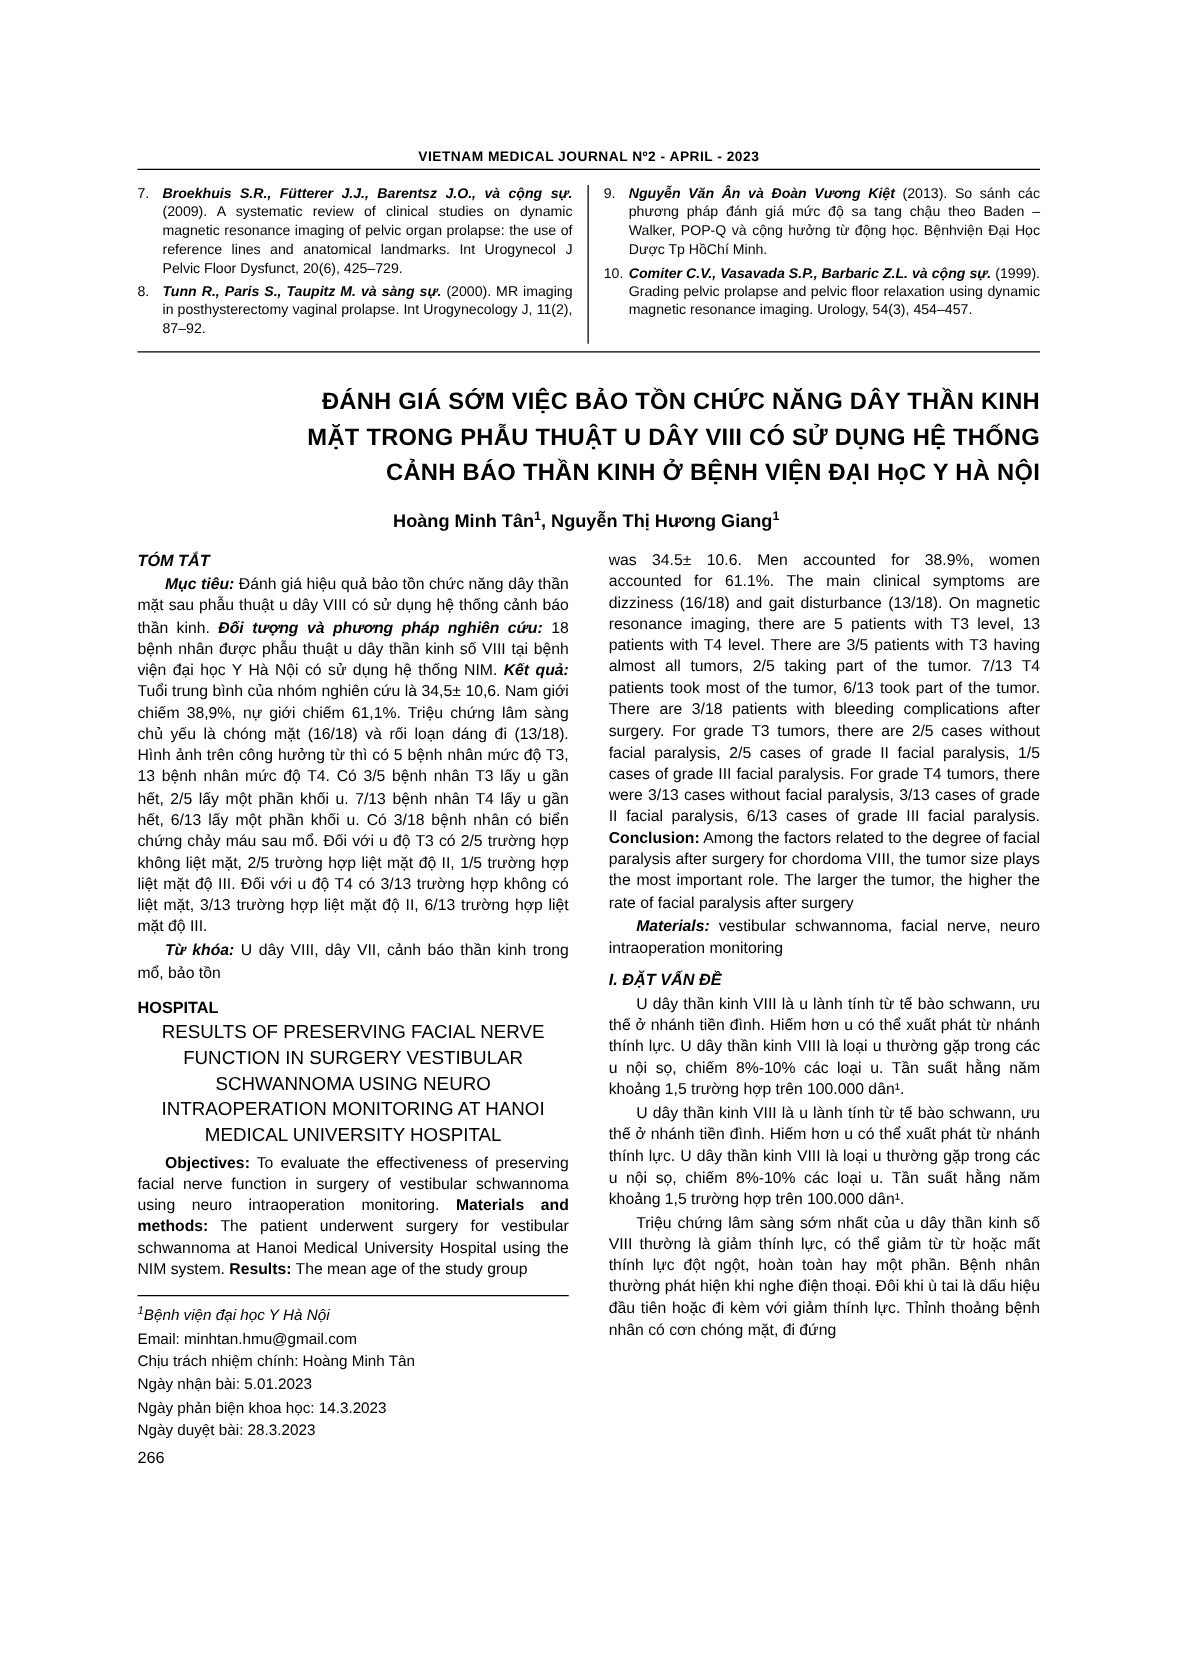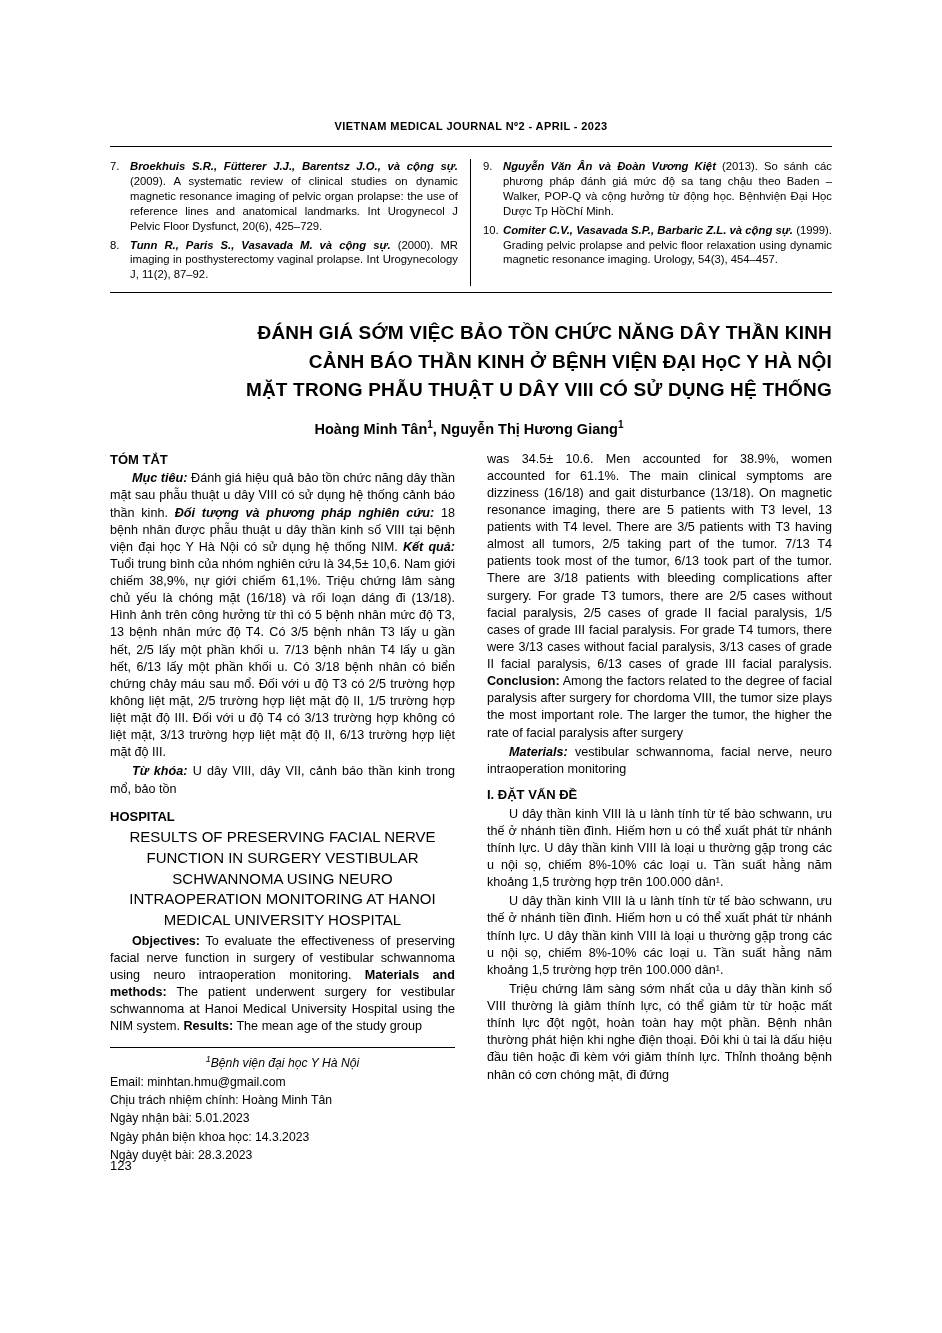--- a/index.html
+++ b/index.html
@@ -27,21 +27,21 @@
     left: 110px;
     top: 120px;
     width: 722px;
   }
   
   .running-head {
     text-align: center;
     font-size: 11px;
     font-weight: bold;
     letter-spacing: 0.4px;
-    padding-bottom: 14px;
+    padding-bottom: 3px;
     border-bottom: 1.4px solid #000;
     margin-bottom: 12px;
   }
   
   .refs {
     display: flex;
     border-bottom: 1.4px solid #000;
     padding-bottom: 6px;
   }
   .refs-col {
@@ -101,20 +101,21 @@
     font-size: 12.6px;
     line-height: 1.36;
     text-align: justify;
   }
   .col.left { padding-right: 16px; }
   .col.right { padding-left: 16px; }
   .sec-head {
     font-weight: bold;
     font-size: 13px;
     margin-bottom: 2px;
+    font-style: italic;
   }
   p.para {
     margin: 0 0 2px 0;
     text-indent: 22px;
     text-align: justify;
   }
   p.para.noind { text-indent: 0; }
   .b { font-weight: bold; }
   .bi { font-weight: bold; font-style: italic; }
   .summary-head {
@@ -129,21 +130,21 @@
     margin-top: 2px;
     margin-bottom: 2px;
   }
   .footnote {
     margin-top: 12px;
     border-top: 1.2px solid #000;
     padding-top: 5px;
     font-size: 12.2px;
     line-height: 1.5;
   }
-  .footnote .aff { font-style: italic; text-align: center; }
+  .footnote .aff { font-style: italic; }
   .footnote sup { font-size: 9px; }
   .footnote div { text-align: left; }
   .page-num {
     position: absolute;
     left: 110px;
     top: 1158px;
     font-size: 13px;
   }
   .kw { margin-top: 2px; }
 </style>
@@ -156,39 +157,39 @@
     <div class="running-head">VIETNAM MEDICAL JOURNAL Nº2 - APRIL - 2023</div>
 
     <div class="refs">
       <div class="refs-col left">
         <div class="ref-item">
           <span class="ref-num">7.</span>
           <span class="ref-text"><b>Broekhuis S.R., Fütterer J.J., Barentsz J.O., và cộng sự.</b><span> (2009). A systematic review of clinical studies on dynamic magnetic resonance imaging of pelvic organ prolapse: the use of reference lines and anatomical landmarks. Int Urogynecol J Pelvic Floor Dysfunct, 20(6), 425–729.</span></span>
         </div>
         <div class="ref-item">
           <span class="ref-num">8.</span>
-          <span class="ref-text"><b>Tunn R., Paris S., Vasavada M. và cộng sự.</b><span> (2000). MR imaging in posthysterectomy vaginal prolapse. Int Urogynecology J, 11(2), 87–92.</span></span>
+          <span class="ref-text"><b>Tunn R., Paris S., Taupitz M. và sàng sự.</b><span> (2000). MR imaging in posthysterectomy vaginal prolapse. Int Urogynecology J, 11(2), 87–92.</span></span>
         </div>
       </div>
       <div class="refs-col right">
         <div class="ref-item">
           <span class="ref-num">9.</span>
           <span class="ref-text"><b>Nguyễn Văn Ân và Đoàn Vương Kiệt</b><span> (2013). So sánh các phương pháp đánh giá mức độ sa tang chậu theo Baden –Walker, POP-Q và cộng hưởng từ động học. Bệnhviện Đại Học Dược Tp HồChí Minh.</span></span>
         </div>
         <div class="ref-item">
           <span class="ref-num">10.</span>
           <span class="ref-text"><b>Comiter C.V., Vasavada S.P., Barbaric Z.L. và cộng sự.</b><span> (1999). Grading pelvic prolapse and pelvic floor relaxation using dynamic magnetic resonance imaging. Urology, 54(3), 454–457.</span></span>
         </div>
       </div>
     </div>
 
     <div class="title-block">
       <div>ĐÁNH GIÁ SỚM VIỆC BẢO TỒN CHỨC NĂNG DÂY THẦN KINH</div>
+      <div>MẶT TRONG PHẪU THUẬT U DÂY VIII CÓ SỬ DỤNG HỆ THỐNG</div>
       <div>CẢNH BÁO THẦN KINH Ở BỆNH VIỆN ĐẠI HọC Y HÀ NỘI</div>
-      <div>MẶT TRONG PHẪU THUẬT U DÂY VIII CÓ SỬ DỤNG HỆ THỐNG</div>
     </div>
 
     <div class="authors"><span>Hoàng Minh Tân</span><sup>1</sup><span>, Nguyễn Thị Hương Giang</span><sup>1</sup></div>
 
     <div class="cols">
 
       <div class="col left">
         <div class="sec-head">TÓM TẮT</div>
         <p class="para"><span class="bi">Mục tiêu:</span><span> Đánh giá hiệu quả bảo tồn chức năng dây thần mặt sau phẫu thuật u dây VIII có sử dụng hệ thống cảnh báo thần kinh. </span><span class="bi">Đối tượng và phương pháp nghiên cứu:</span><span> 18 bệnh nhân được phẫu thuật u dây thần kinh số VIII tại bệnh viện đại học Y Hà Nội có sử dụng hệ thống NIM. </span><span class="bi">Kết quả:</span><span> Tuổi trung bình của nhóm nghiên cứu là 34,5± 10,6. Nam giới chiếm 38,9%, nự giới chiếm 61,1%. Triệu chứng lâm sàng chủ yếu là chóng mặt (16/18) và rối loạn dáng đi (13/18). Hình ảnh trên công hưởng từ thì có 5 bệnh nhân mức độ T3, 13 bệnh nhân mức độ T4. Có 3/5 bệnh nhân T3 lấy u gần hết, 2/5 lấy một phần khối u. 7/13 bệnh nhân T4 lấy u gần hết, 6/13 lấy một phần khối u. Có 3/18 bệnh nhân có biển chứng chảy máu sau mổ. Đối với u độ T3 có 2/5 trường hợp không liệt mặt, 2/5 trường hợp liệt mặt độ II, 1/5 trường hợp liệt mặt độ III. Đối với u độ T4 có 3/13 trường hợp không có liệt mặt, 3/13 trường hợp liệt mặt độ II, 6/13 trường hợp liệt mặt độ III.</span></p>
         <p class="para"><span class="bi">Từ khóa:</span><span> U dây VIII, dây VII, cảnh báo thần kinh trong mổ, bảo tồn</span></p>
@@ -214,14 +215,14 @@
 
         <div class="sec-head" style="margin-top:8px;">I. ĐẶT VẤN ĐỀ</div>
         <p class="para">U dây thần kinh VIII là u lành tính từ tế bào schwann, ưu thế ở nhánh tiền đình. Hiếm hơn u có thể xuất phát từ nhánh thính lực. U dây thần kinh VIII là loại u thường gặp trong các u nội sọ, chiếm 8%-10% các loại u. Tần suất hằng năm khoảng 1,5 trường hợp trên 100.000 dân¹.</p>
         <p class="para">U dây thần kinh VIII là u lành tính từ tế bào schwann, ưu thế ở nhánh tiền đình. Hiếm hơn u có thể xuất phát từ nhánh thính lực. U dây thần kinh VIII là loại u thường gặp trong các u nội sọ, chiếm 8%-10% các loại u. Tần suất hằng năm khoảng 1,5 trường hợp trên 100.000 dân¹.</p>
         <p class="para">Triệu chứng lâm sàng sớm nhất của u dây thần kinh số VIII thường là giảm thính lực, có thể giảm từ từ hoặc mất thính lực đột ngột, hoàn toàn hay một phần. Bệnh nhân thường phát hiện khi nghe điện thoại. Đôi khi ù tai là dấu hiệu đầu tiên hoặc đi kèm với giảm thính lực. Thỉnh thoảng bệnh nhân có cơn chóng mặt, đi đứng</p>
       </div>
 
     </div>
   </div>
 
-  <div class="page-num">123</div>
+  <div class="page-num">266</div>
 </div>
 
 </body></html>

